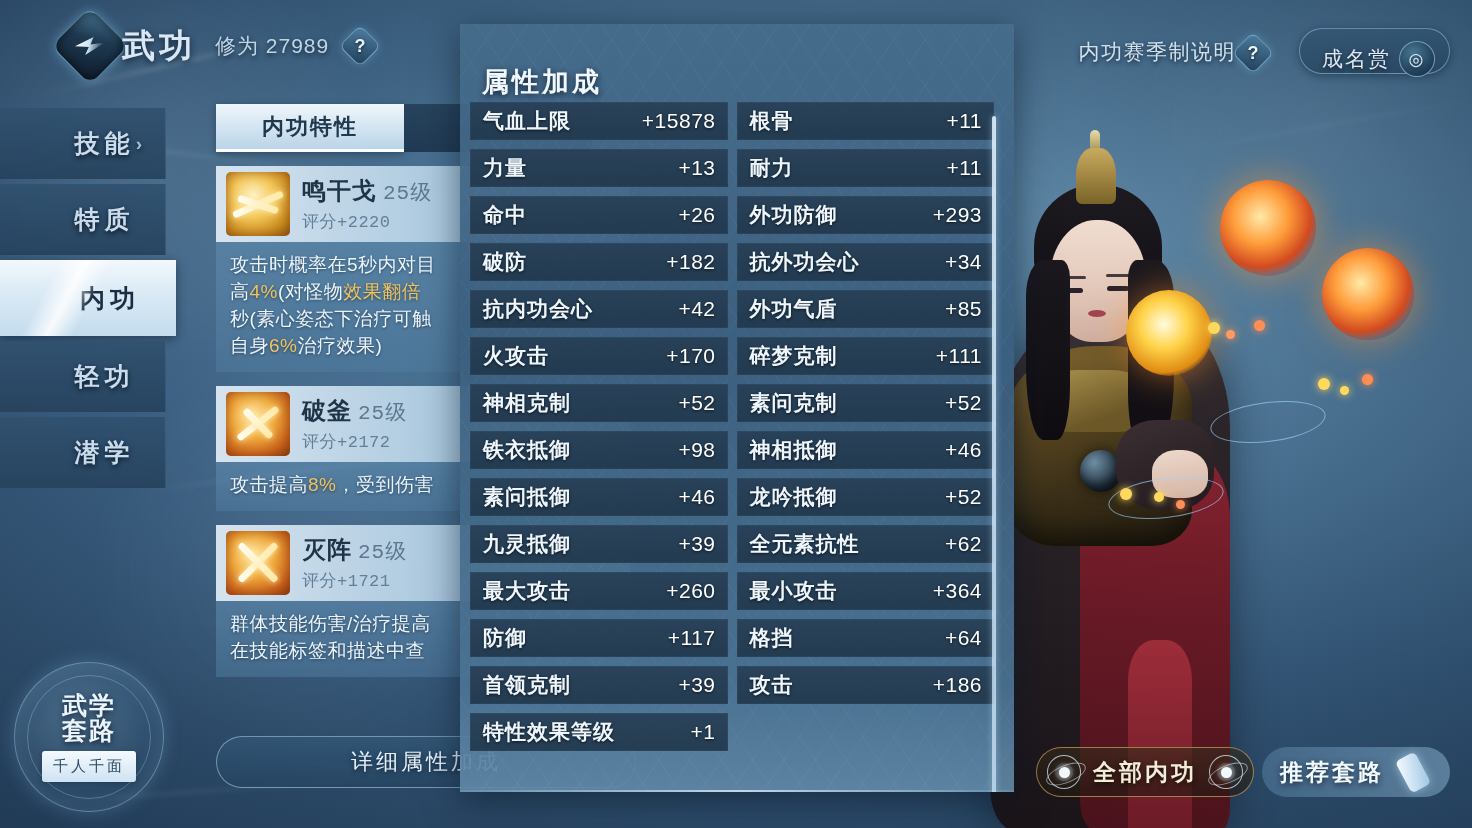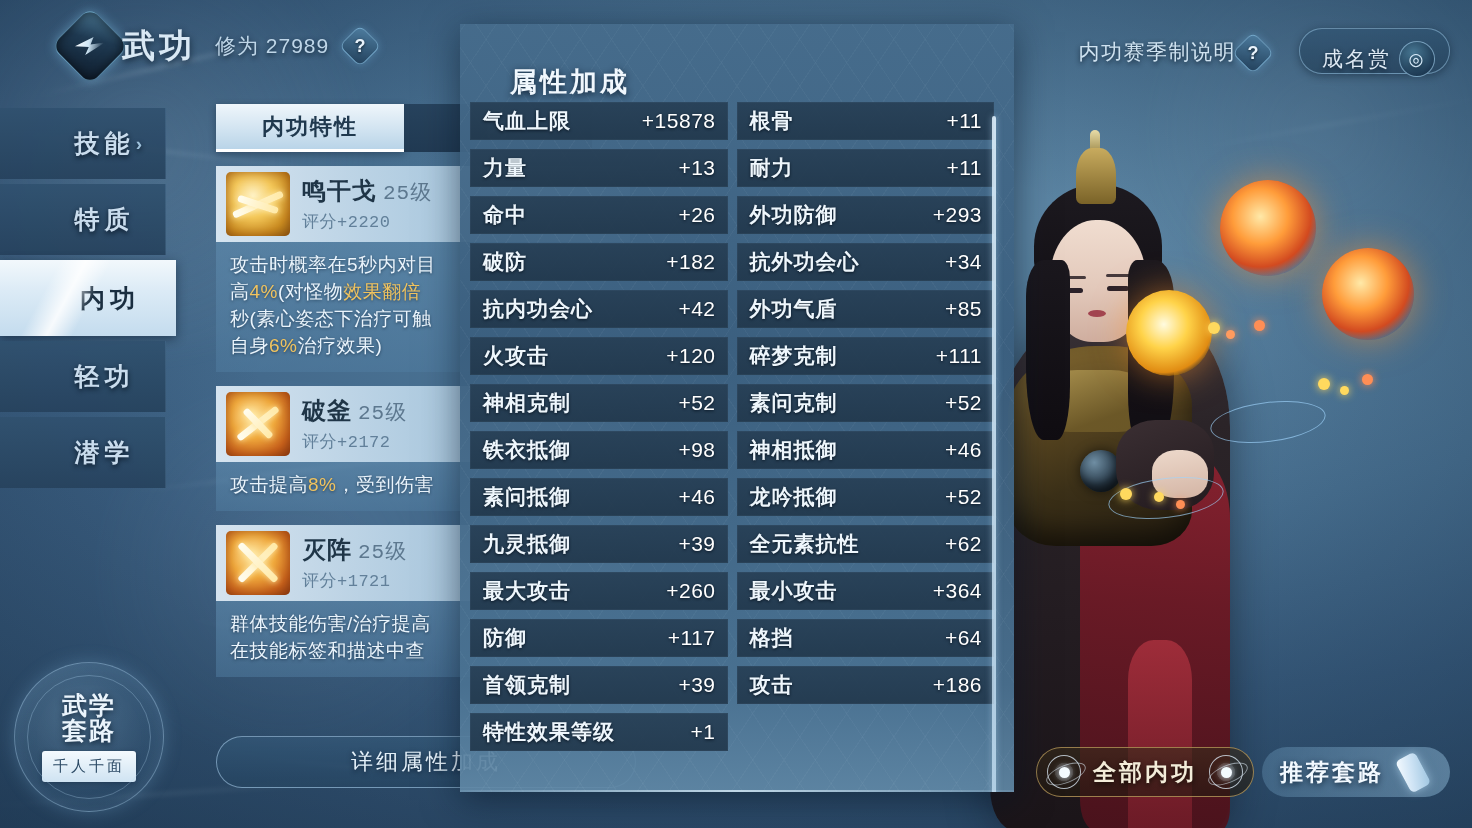--- a/index.html
+++ b/index.html
@@ -354,21 +354,21 @@
     background-image:
       repeating-linear-gradient(56deg, rgba(215,236,250,.18) 0 1px, rgba(0,0,0,0) 1px 26px),
       repeating-linear-gradient(-56deg, rgba(215,236,250,.18) 0 1px, rgba(0,0,0,0) 1px 26px);
   }
   #attr-panel::after{
     content:""; position:absolute; left:0; right:0; bottom:0; height:2px;
     background:linear-gradient(90deg, rgba(210,235,252,.1), rgba(225,243,255,.75), rgba(210,235,252,.1));
   }
   .panel-title{
     position:absolute; left:22px; top:40px; font-size:27px; letter-spacing:3px;
-    color:#f0f7fd; font-weight:700; text-shadow:0 2px 7px rgba(6,20,36,.85);margin-left:28px;
+    color:#f0f7fd; font-weight:700; text-shadow:0 2px 7px rgba(6,20,36,.85);
   }
   .panel-body{
     position:absolute; left:10px; top:78px; width:524px; height:688px;
     display:grid; grid-template-columns:1fr 1fr; column-gap:14px; row-gap:11px;
     align-content:start;
     gap:9px;
   }
   .attr-row{
     height:38px; display:flex; align-items:center; justify-content:space-between;
     padding:0 12px 0 13px;
@@ -615,21 +615,21 @@
       <div class="attr-row">
         <span class="attr-name">抗内功会心</span>
         <span class="attr-val">+42</span>
       </div>
       <div class="attr-row">
         <span class="attr-name">外功气盾</span>
         <span class="attr-val">+85</span>
       </div>
       <div class="attr-row">
         <span class="attr-name">火攻击</span>
-        <span class="attr-val">+120</span>
+        <span class="attr-val">+170</span>
       </div>
       <div class="attr-row">
         <span class="attr-name">碎梦克制</span>
         <span class="attr-val">+111</span>
       </div>
       <div class="attr-row">
         <span class="attr-name">神相克制</span>
         <span class="attr-val">+52</span>
       </div>
       <div class="attr-row">

